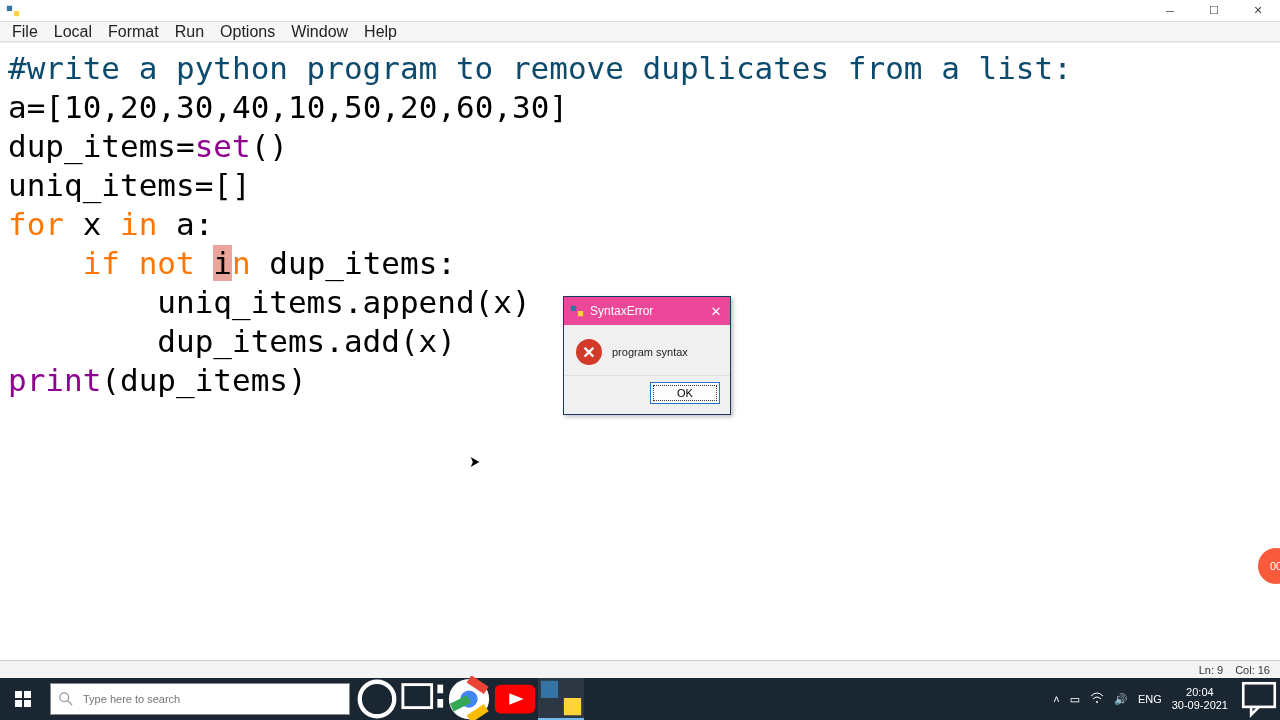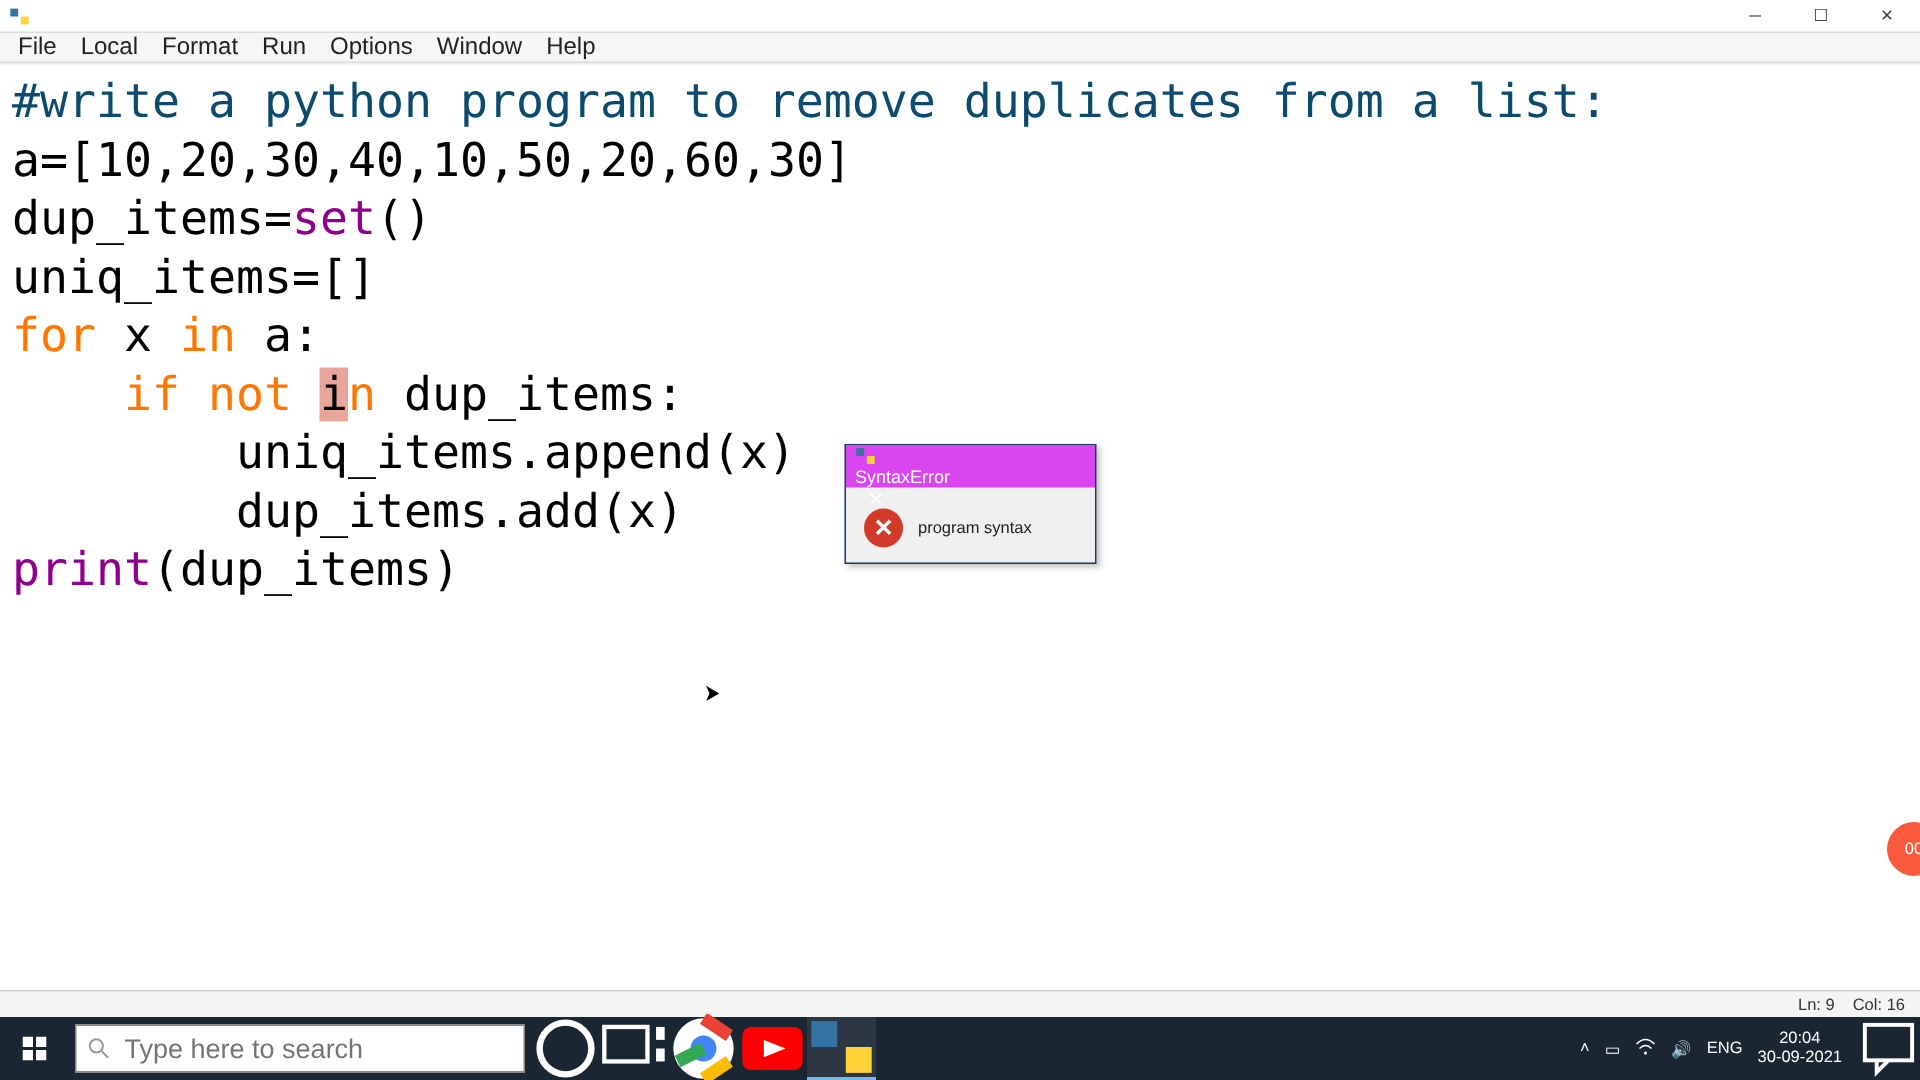--- a/index.html
+++ b/index.html
@@ -22,21 +22,21 @@
 .tok-keyword { color:#ff7700; }
 .tok-builtin { color:#900090; }
 .hl-error { background:#e9a59c; }
 
 
 
 .idle-status { position:absolute; left:0; right:0; bottom:42px; height:18px; background:#f4f4f4; border-top:1px solid #ccc; font-size:11px; color:#333; display:flex; justify-content:flex-end; align-items:center; padding-right:10px; gap:12px; }
 
 
 .dialog { position:absolute; left:563px; top:296px; width:168px; border:1px solid #1b3a5f; box-shadow:2px 2px 4px rgba(0,0,0,.25); background:#f0f0f0; }
-.dialog-title { height:28px; background:#d946ef; color:#fff; font-size:12px; display:flex; align-items:flex-start; padding-left:6px;flex-direction:column; }
+.dialog-title { height:28px; background:#ec4899; color:#fff; font-size:12px; display:flex; align-items:center; padding-left:6px; }
 .dialog-title .d-icon { width:14px; height:14px; margin-right:6px; }
 .dialog-title .d-spacer { flex:1; }
 .dialog-title .d-close { width:28px; height:28px; display:flex; align-items:center; justify-content:center; color:#fff; font-size:13px; }
 .dialog-body { padding:14px 12px 10px 12px; display:flex; align-items:center; gap:10px; }
 .err-icon { width:26px; height:26px; border-radius:50%; background:#d23a2a; display:flex; align-items:center; justify-content:center; color:#fff; font-weight:bold; font-size:16px; }
 .dialog-body .msg { font-size:11px; color:#222; }
 .dialog-actions { padding:6px 10px 10px; display:flex; justify-content:flex-end; border-top:1px solid #e0e0e0; }
 .dialog-actions button { width:70px; height:22px; font-size:11px; background:#fdfdfd; border:1px solid #2a72c4; outline:1px dotted #333; outline-offset:-4px; }
 
 
@@ -44,21 +44,21 @@
 
 
 .rec-badge { position:absolute; right:-14px; top:548px; width:36px; height:36px; border-radius:50%; background:#fa5a3c; color:#fff; display:flex; align-items:center; justify-content:center; font-size:11px; }
 
 
 .taskbar { position:absolute; left:0; right:0; bottom:0; height:42px; background:#1b2633; display:flex; align-items:center; color:#fff; }
 .taskbar .start { width:46px; height:42px; display:flex; align-items:center; justify-content:center; }
 .taskbar .start svg { width:16px; height:16px; }
 .taskbar .search { flex:0 0 300px; height:32px; margin:0 4px; background:#fff; display:flex; align-items:center; padding:0 8px; color:#555; font-size:13px; border:1px solid #888; }
 .taskbar .search svg { width:14px; height:14px; margin-right:10px; opacity:.6; }
-.taskbar .search input { border:none; outline:none; flex:1; font-size:18px; color:#15803d; background:transparent; }
+.taskbar .search input { border:none; outline:none; flex:1; font-size:11px; color:#15803d; background:transparent; }
 .taskbar .gap { flex:1; }
 .taskbar .tb-icon { width:46px; height:42px; display:flex; align-items:center; justify-content:center; }
 .taskbar .tb-icon.active { border-bottom:2px solid #76b9ed; background:rgba(255,255,255,.08); }
 .taskbar .tray { display:flex; align-items:center; gap:10px; padding:0 10px; font-size:11px; }
 .taskbar .tray .clock { text-align:center; line-height:1.2; }
 .taskbar .notif { width:42px; height:42px; display:flex; align-items:center; justify-content:center; }
 </style>
 </head>
 <body>
 
@@ -110,20 +110,23 @@
           <rect x="9" y="8" width="6" height="6" fill="#ffd43b"></rect>
         </svg>
     </span>
     <span>SyntaxError</span>
     <span class="d-spacer"></span>
     <div class="d-close">✕</div>
   </div>
   <div class="dialog-body">
     <div class="err-icon">✕</div>
     <div class="msg">program syntax</div>
+  </div>
+  <div class="dialog-actions">
+    <button>OK</button>
   </div>
 </div>
 
 <div class="cursor">➤</div>
 
 <div class="rec-badge">00</div>
 
 <div class="taskbar">
   <div class="start">
     <svg viewBox="0 0 16 16">

